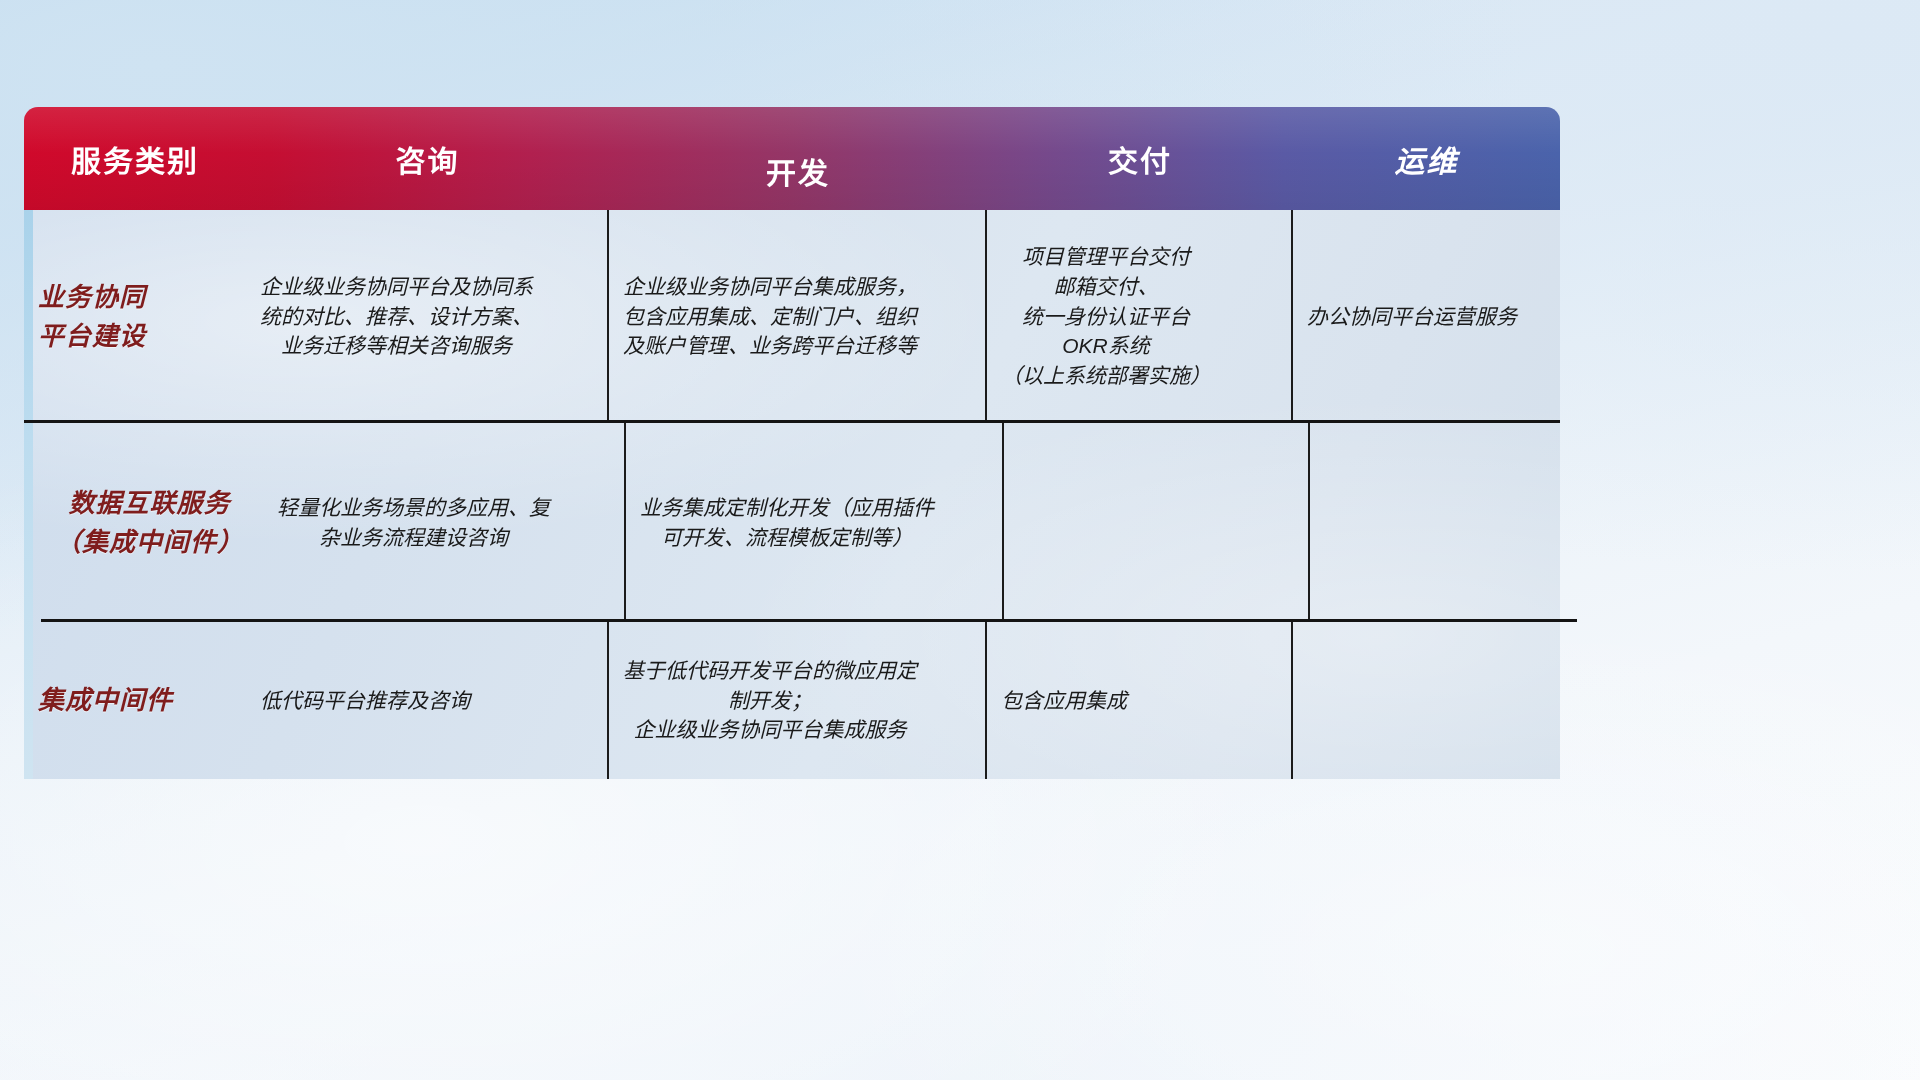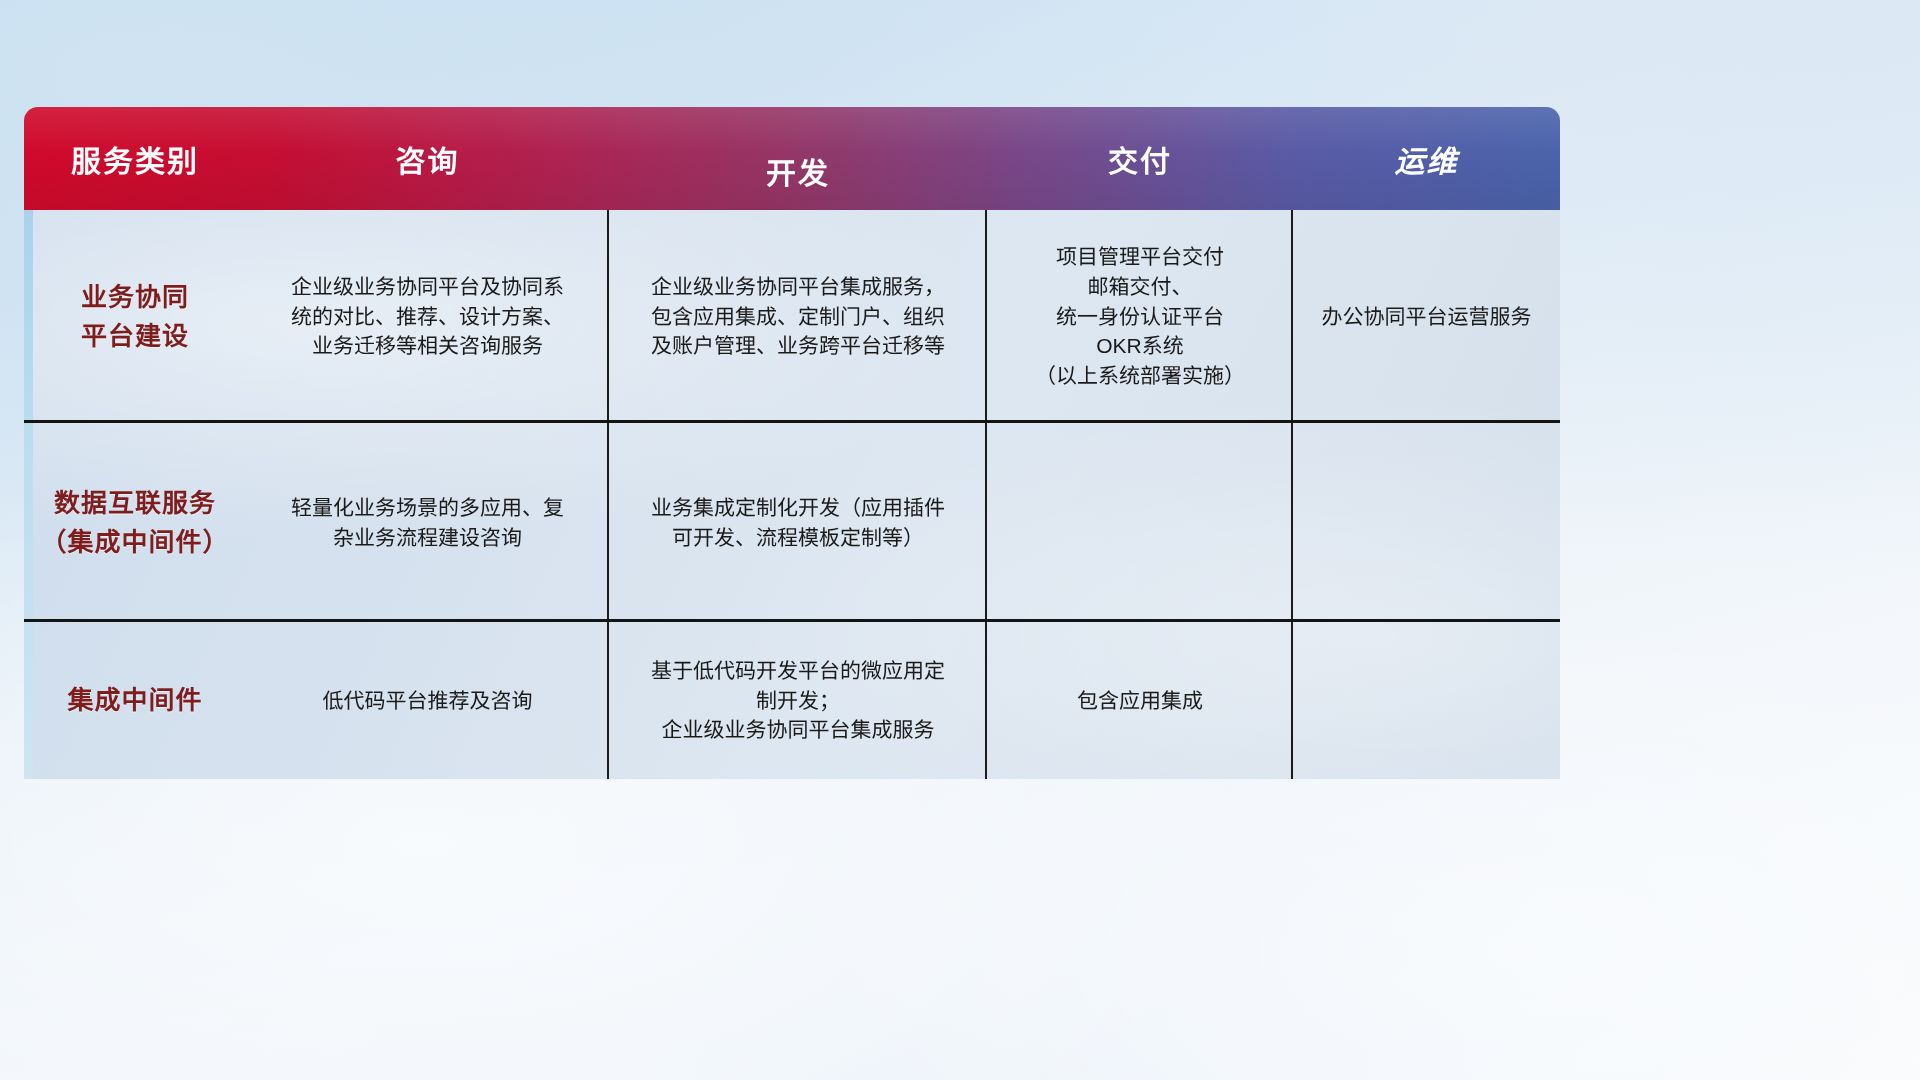--- a/index.html
+++ b/index.html
@@ -128,27 +128,28 @@
   .data-row {
     display: flex;
     width: 100%;
     position: relative;
   }
 
   .cell {
     position: relative;
     display: flex;
     align-items: center;
-    justify-content: center;
+    justify-content: flex-start;
     text-align: center;
     padding: 23px 14px;
     color: #1a1a1a;
     font-size: 21px;
     line-height: 1.42;
     white-space: pre-line;
+    font-style: italic;
   }
 
   
   .cell.vsep-right::after {
     content: "";
     position: absolute;
     right: 0;
     top: 0;
     bottom: 0;
     width: 2px;
@@ -184,21 +185,21 @@
 
   
   .hc-0 { width: 222px; flex: 0 0 222px; }
   .hc-1 { width: 363px; flex: 0 0 363px; }
   .hc-2 { width: 378px; flex: 0 0 378px; margin-top: 24px; }
   .hc-3 { width: 306px; flex: 0 0 306px; }
   .hc-4 { width: 267px; flex: 0 0 267px; font-style: italic; }
 
   
   .row-h-0 { height: 213px; }
-  .row-h-1 { height: 199px; }
+  .row-h-1 { height: 199px; margin-left: 17px; }
   .row-h-2 { height: 157px; }
 </style>
 </head>
 <body>
 
 <div id="page-bg"></div>
 
 <div id="table-wrap">
 
   <div class="table-body-bg"></div>

